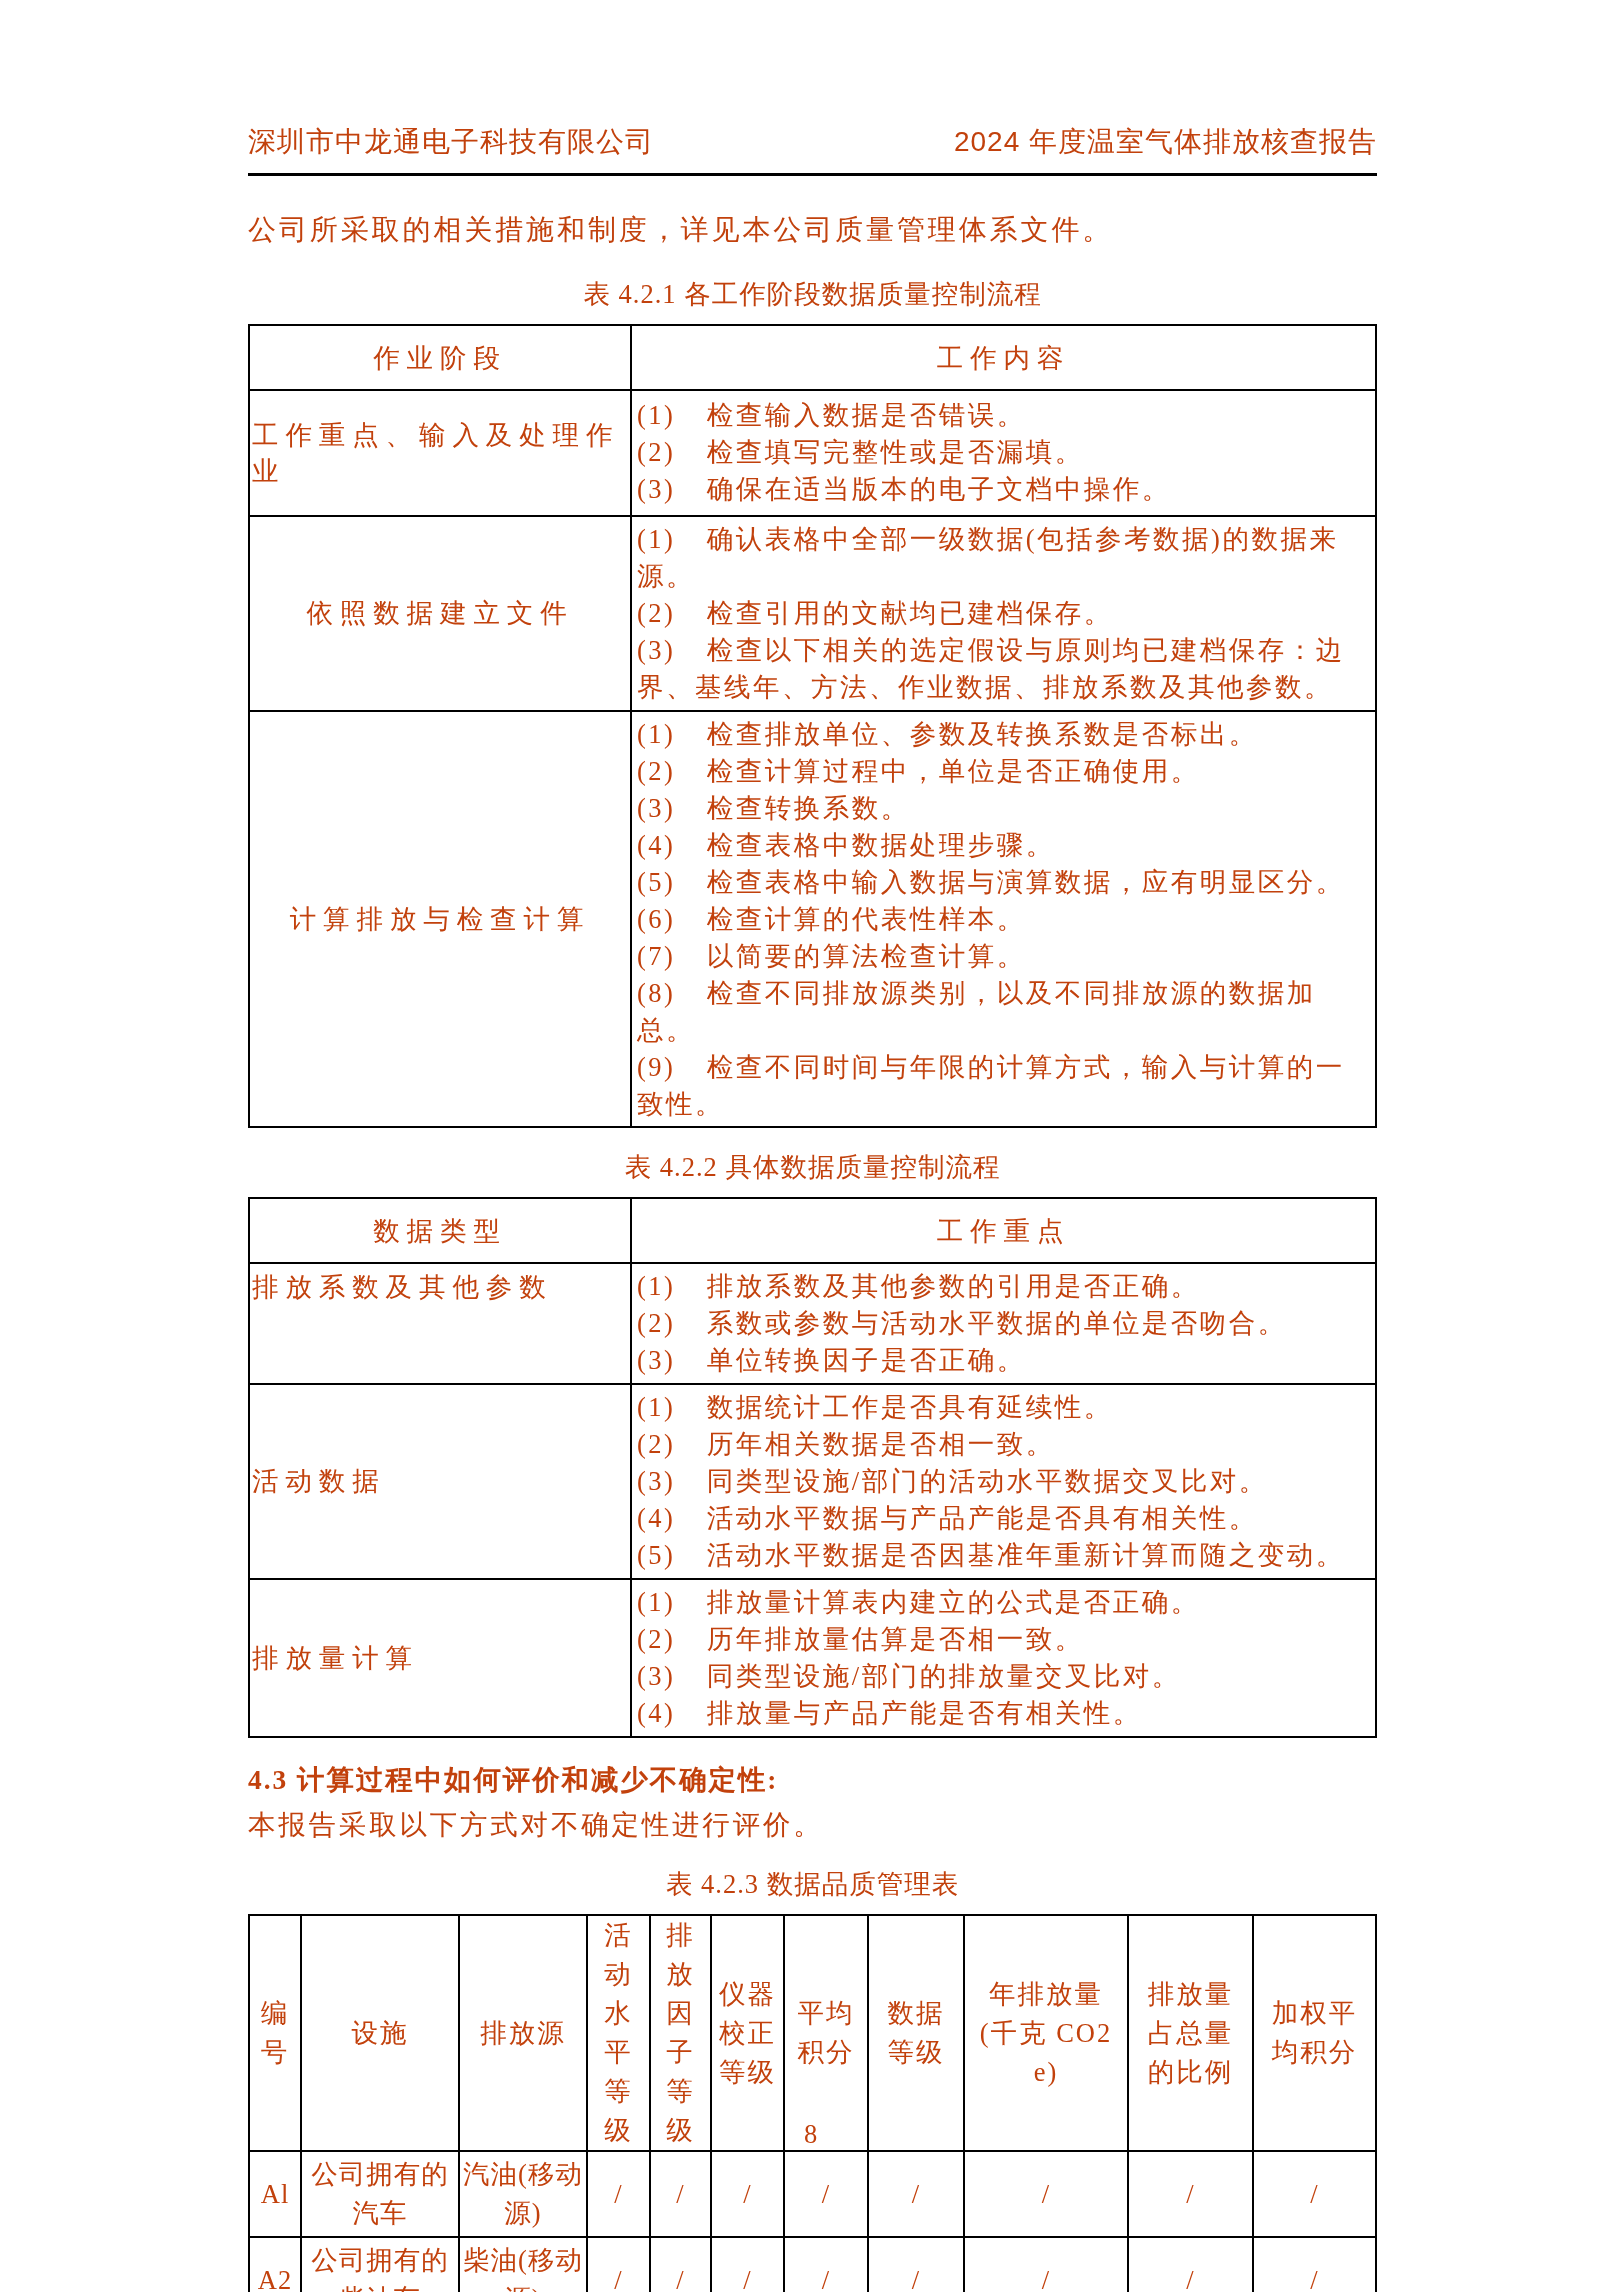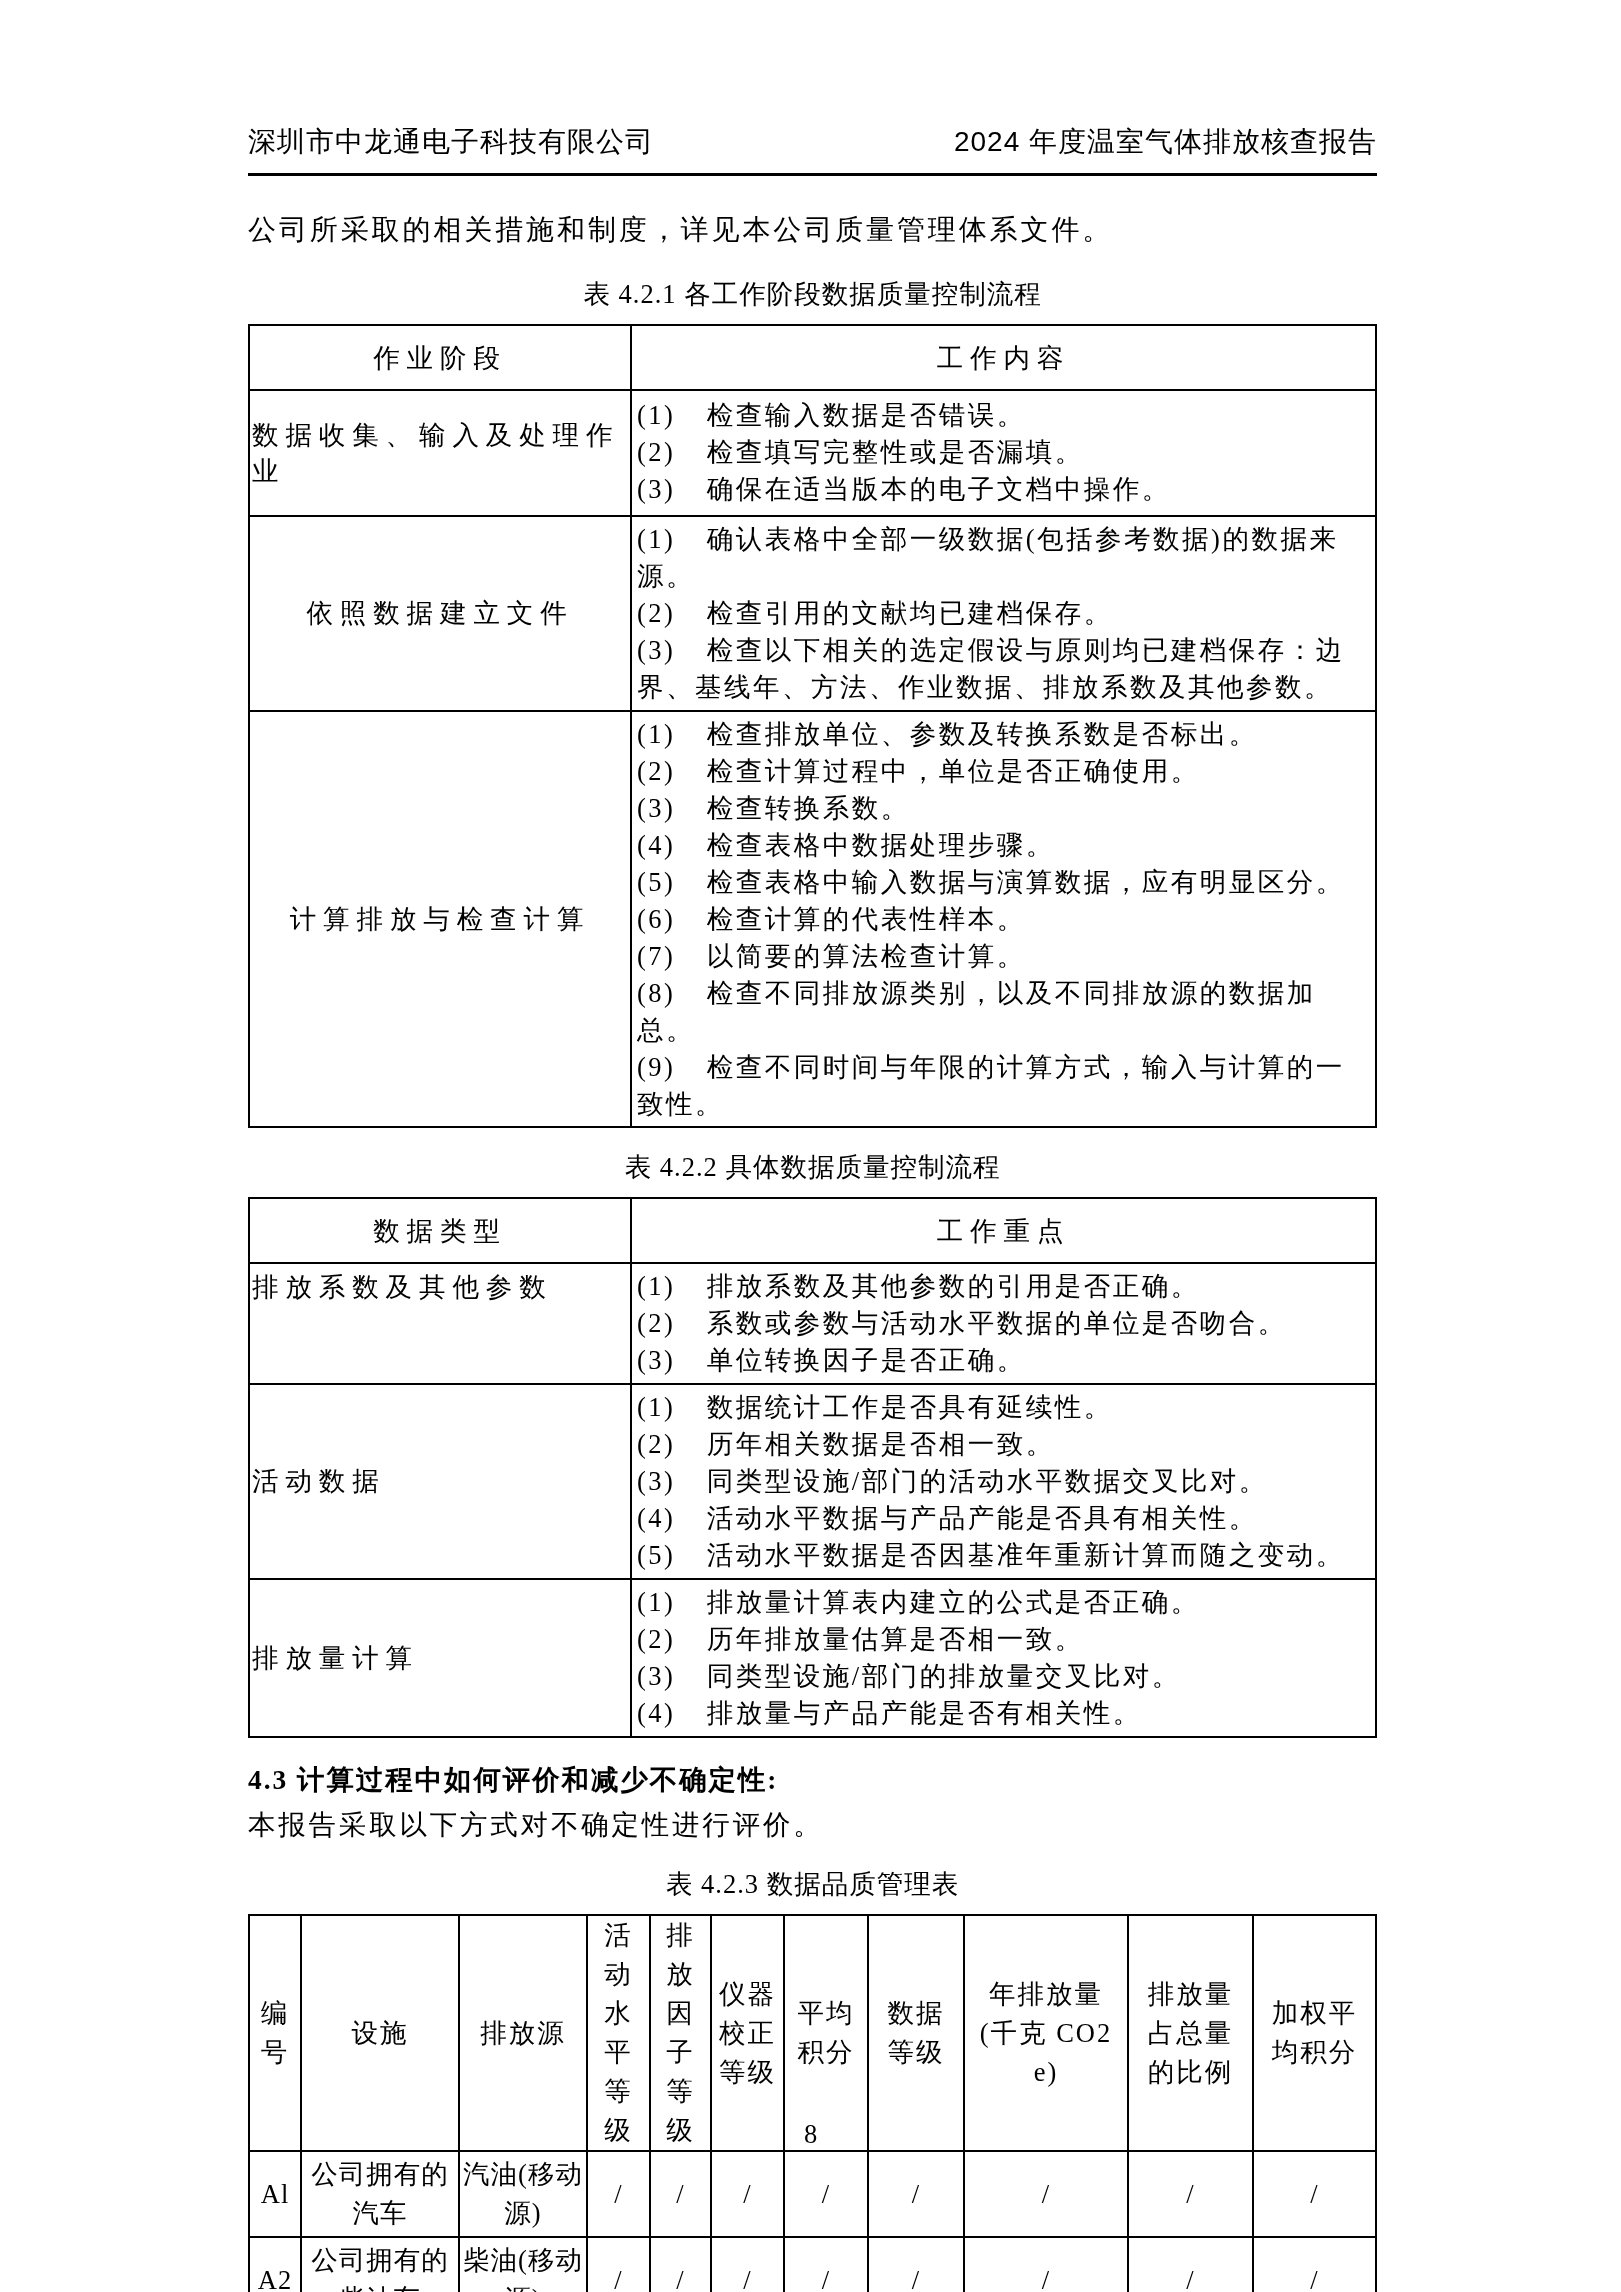--- a/index.html
+++ b/index.html
@@ -1,17 +1,17 @@
 <!DOCTYPE html>
 <html><head>
 <meta charset="utf-8">
 <style>
   html,body{margin:0;padding:0;background:#fff;}
   .page{position:relative;width:1621px;height:2293px;background:#ffffff;overflow:hidden;
-        font-family:"Liberation Serif","DejaVu Serif",serif;color:#000000;}
+        font-family:"Liberation Serif","DejaVu Serif",serif;color:#c2410c;}
   .content{position:absolute;left:248px;top:0;width:1129px;}
 
   .page-header{display:flex;justify-content:space-between;align-items:baseline;
     padding-top:123px;font-family:"Liberation Sans","DejaVu Sans",sans-serif;
     font-size:28px;letter-spacing:1px;}
   .rule{margin-top:11.8px;border-top:3.9px solid #000;height:0;}
 
   .intro{margin-top:33px;font-size:28px;letter-spacing:2.9px;line-height:41px;}
 
   .caption{text-align:center;font-size:26.5px;letter-spacing:1px;line-height:39px;}
@@ -78,21 +78,21 @@
           <col class="c2">
         </colgroup>
       <thead>
         <tr>
           <th>作业阶段</th>
           <th>工作内容</th>
         </tr>
       </thead>
       <tbody>
           <tr>
-            <td class="label-cell">数据收集、输入及处理作业</td>
+            <td class="label-cell">工作重点、输入及处理作业</td>
             <td class="items-cell">
               <div class="item">(1)  检查输入数据是否错误。</div>
               <div class="item">(2)  检查填写完整性或是否漏填。</div>
               <div class="item">(3)  确保在适当版本的电子文档中操作。</div>
             </td>
           </tr>
           <tr>
             <td class="label-cell">依照数据建立文件</td>
             <td class="items-cell">
               <div class="item">(1)  确认表格中全部一级数据(包括参考数据)的数据来源。</div>

